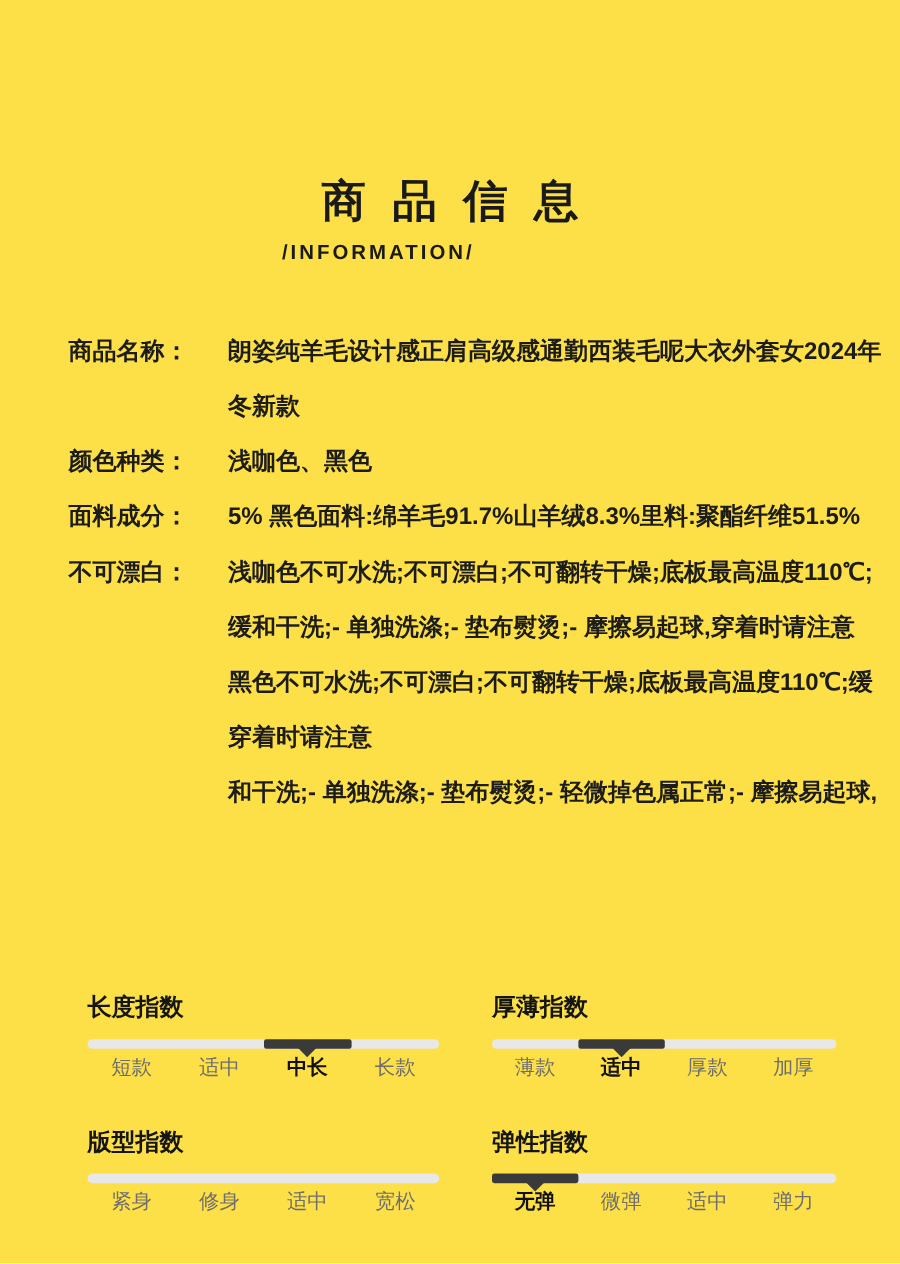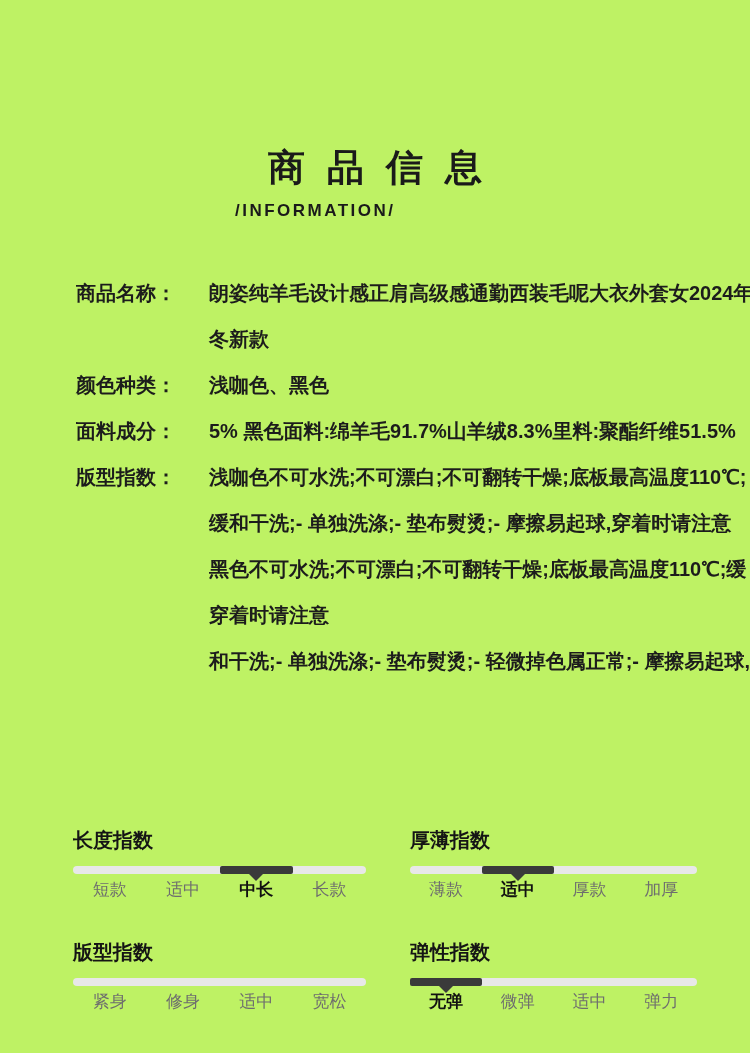--- a/index.html
+++ b/index.html
@@ -1,34 +1,34 @@
 <!DOCTYPE html>
 <html><head>
 <meta charset="utf-8">
 <style>
   html,body { margin:0; padding:0; background:#ffffff; }
   .page {
     position:relative; width:750px; height:1053px; margin:0 auto;
-    background:#bef264; overflow:hidden;
+    background:#fde047; overflow:hidden;
     font-family:"Liberation Sans", sans-serif;
     color:#1f1f1f;
   }
   
   .title {
     position:absolute; top:148px; left:0; width:750px;
     text-align:center; font-size:37px; font-weight:700; color:#1a1a1a;
     letter-spacing:22px; text-indent:22px; line-height:40px;
   }
   .subtitle {
     position:absolute; top:200px; left:0; width:628px;
     text-align:center; font-size:17px; font-weight:700; color:#1a1a1a;
     letter-spacing:2.5px; text-indent:2.5px; line-height:22px;
   }
   
-  .info { position:absolute; top:270px; left:76px; width:650px; }
+  .info { position:absolute; top:270px; left:57px; width:650px; }
   .row { display:flex; align-items:flex-start; }
   .row .label {
     flex:0 0 102px; font-size:20px; font-weight:700; color:#1c1c1c;
     line-height:46px; white-space:nowrap;
   }
   .row .value { flex:1;margin-left:31px; }
   .row .value .line {
     font-size:20px; font-weight:700; color:#1c1c1c;
     line-height:46px; white-space:nowrap;
   }
@@ -90,21 +90,21 @@
     </div>
 
     <div class="row">
       <div class="label">面料成分：</div>
       <div class="value">
         <div class="line">5% 黑色面料:绵羊毛91.7%山羊绒8.3%里料:聚酯纤维51.5%</div>
       </div>
     </div>
 
     <div class="row">
-      <div class="label">版型指数：</div>
+      <div class="label">不可漂白：</div>
       <div class="value">
         <div class="line">浅咖色不可水洗;不可漂白;不可翻转干燥;底板最高温度110℃;</div>
         <div class="line">缓和干洗;- 单独洗涤;- 垫布熨烫;- 摩擦易起球,穿着时请注意</div>
         <div class="line">黑色不可水洗;不可漂白;不可翻转干燥;底板最高温度110℃;缓</div>
         <div class="line">穿着时请注意</div>
         <div class="line">和干洗;- 单独洗涤;- 垫布熨烫;- 轻微掉色属正常;- 摩擦易起球,</div>
       </div>
     </div>
 
   </div>

